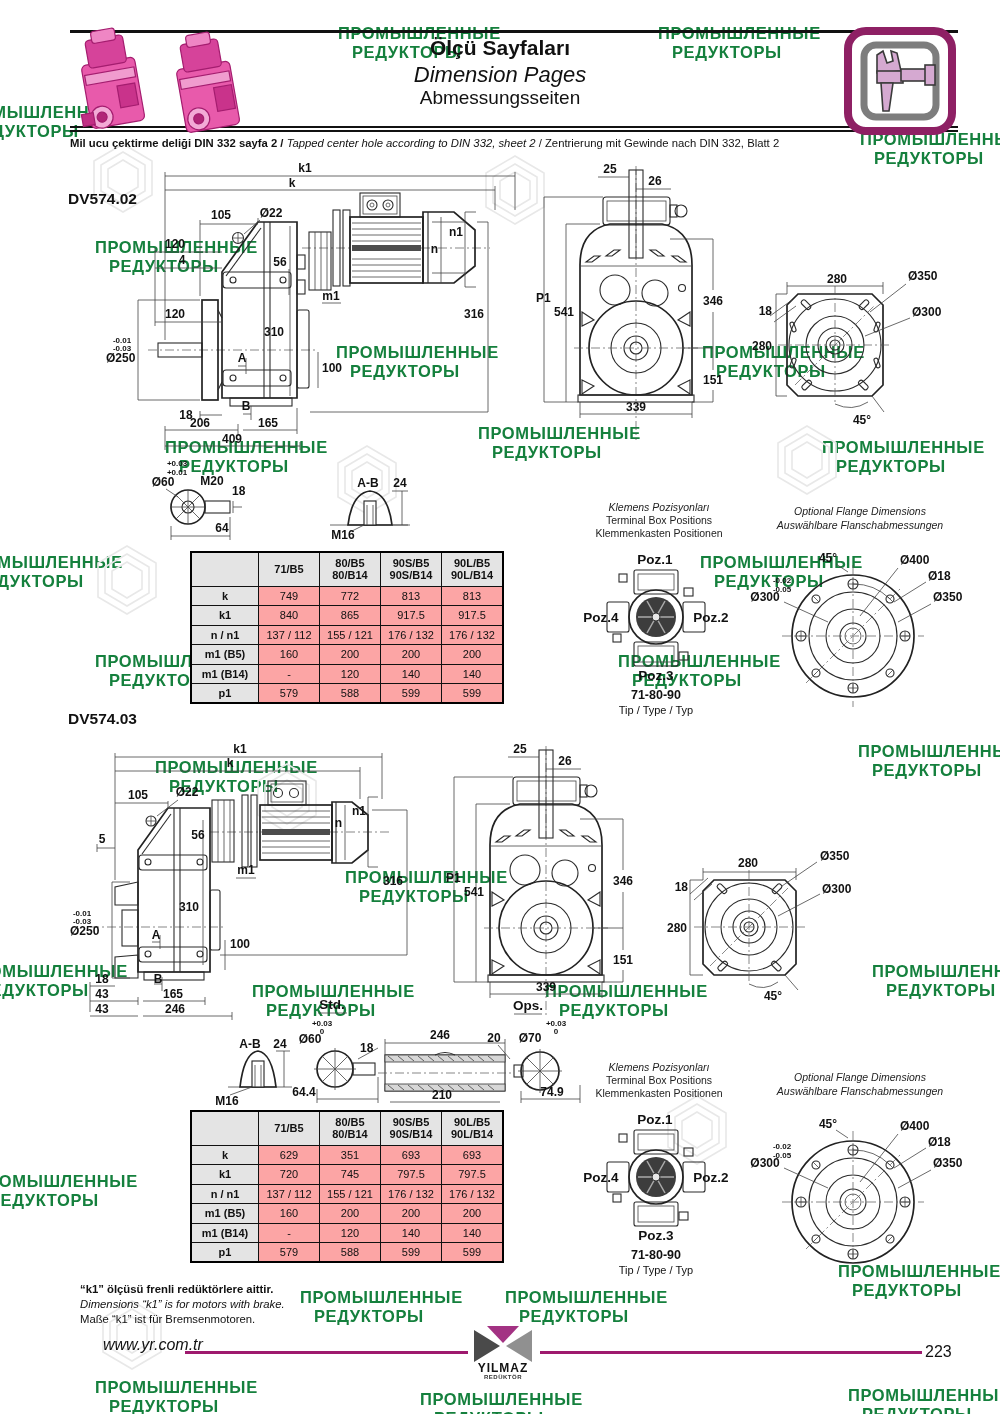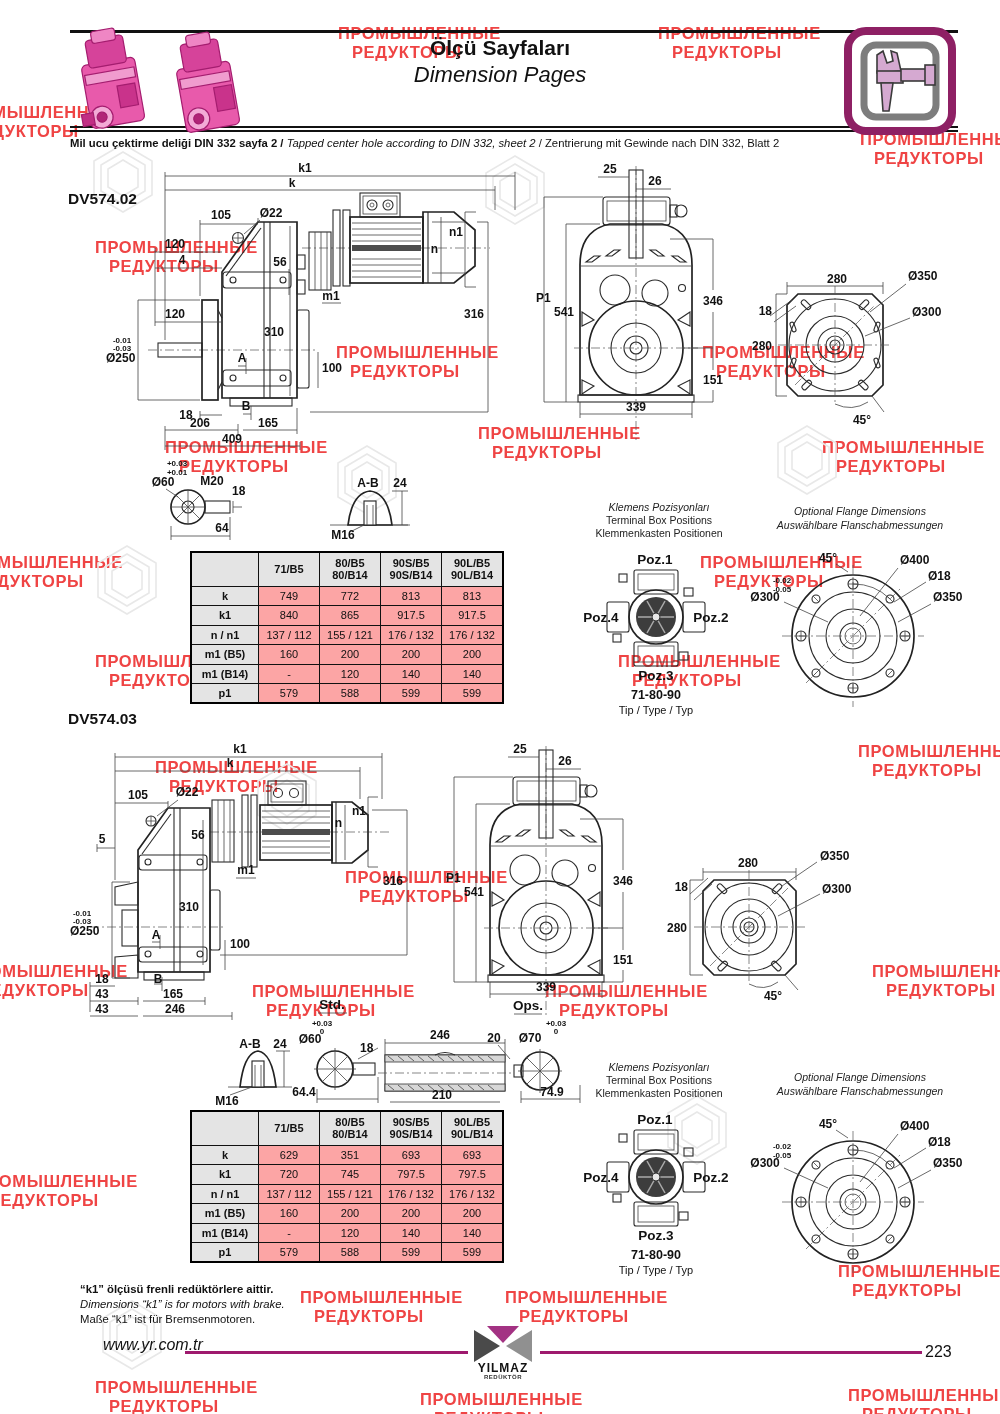--- a/index.html
+++ b/index.html
@@ -1,20 +1,20 @@
 <!DOCTYPE html>
 <html><head>
 <meta charset="utf-8">
 <style>
   html,body{margin:0;padding:0;background:#888;}
   .page{position:relative;width:1000px;height:1414px;background:#fff;overflow:hidden;
         font-family:"Liberation Sans",sans-serif;color:#111;}
   .abs{position:absolute;}
   
-  .wm{position:absolute;color:#ef4444;font-weight:bold;font-size:16.5px;line-height:19px;
+  .wm{position:absolute;color:#15803d;font-weight:bold;font-size:16.5px;line-height:19px;
       letter-spacing:.6px;white-space:nowrap;z-index:0;}
   .wm .l2{display:block;margin-left:14px;}
   .wmhex{position:absolute;z-index:0;}
   
   .rule{position:absolute;left:70px;width:888px;background:#111;z-index:1;}
   .htitle{position:absolute;left:0;width:1000px;text-align:center;z-index:2;}
   .t-tr{font-size:21px;font-weight:bold;}
   .t-en{font-size:22px;font-style:italic;}
   .t-de{font-size:19px;}
   .noteline{position:absolute;left:70px;top:137px;font-size:11.3px;z-index:2;white-space:nowrap;}
@@ -144,20 +144,21 @@
         <polygon points="37,22 52,31 52,49 37,58 22,49 22,31"></polygon>
       </g>
     </svg>
 
   <div class="rule" style="top:30px;height:2.5px;"></div>
   <div class="rule" style="top:126px;height:2px;"></div>
   <div class="rule" style="top:130px;height:2px;"></div>
 
   <div class="htitle t-tr" style="top:36px">Ölçü Sayfaları</div>
   <div class="htitle t-en" style="top:62px">Dimension Pages</div>
+  <div class="htitle t-de" style="top:87px">Abmessungsseiten</div>
 
   <svg class="abs" style="left:58px;top:22px;z-index:3" width="205" height="118" viewBox="0 0 205 118">
     <g stroke="#a41d6f" stroke-width="1.2">
       <g transform="rotate(-10 60 70)">
         <rect x="28" y="38" width="54" height="64" rx="5" fill="#e85aab"></rect>
         <rect x="36" y="14" width="38" height="28" rx="4" fill="#d6439a"></rect>
         <rect x="43" y="6" width="24" height="12" rx="3" fill="#ef86c4"></rect>
         <rect x="30" y="48" width="50" height="10" fill="#f09cce"></rect>
         <circle cx="40" cy="92" r="11" fill="#f3aad6"></circle>
         <circle cx="40" cy="92" r="5" fill="#b12577"></circle>

